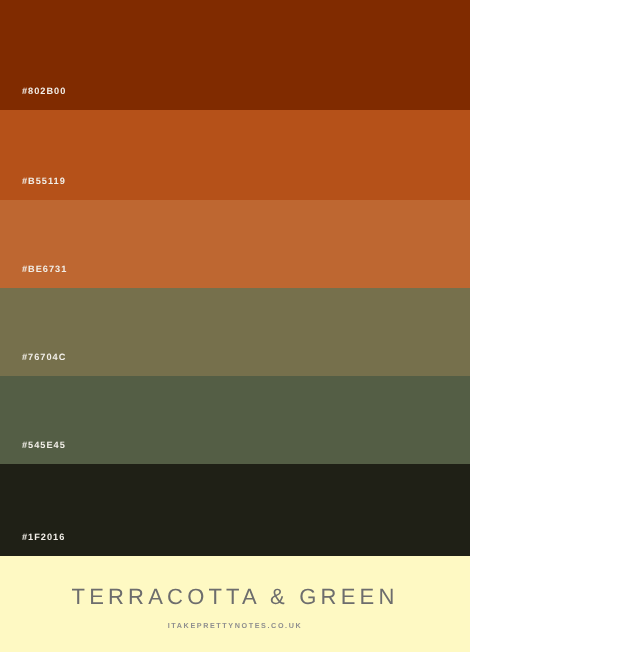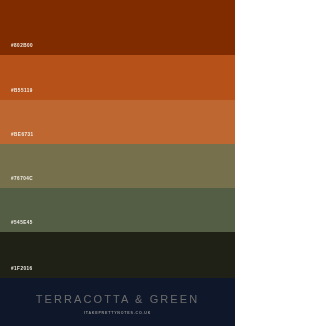--- a/index.html
+++ b/index.html
@@ -39,21 +39,21 @@
     letter-spacing: 0.5px;
     font-weight: 700;
     color: #f2efe9;
     padding-left: 11px;
     padding-bottom: 6px;
     line-height: 1;
     white-space: nowrap;
   }
   .footer {
     flex: 1 1 auto;
-    background: #0f172a;
+    background: #fef9c3;
     display: flex;
     flex-direction: column;
     align-items: center;
     justify-content: center;
     padding-top: 6px;
     box-sizing: border-box;
   }
   .footer-title {
     font-family: "Liberation Sans", sans-serif;
     font-size: 11px;

